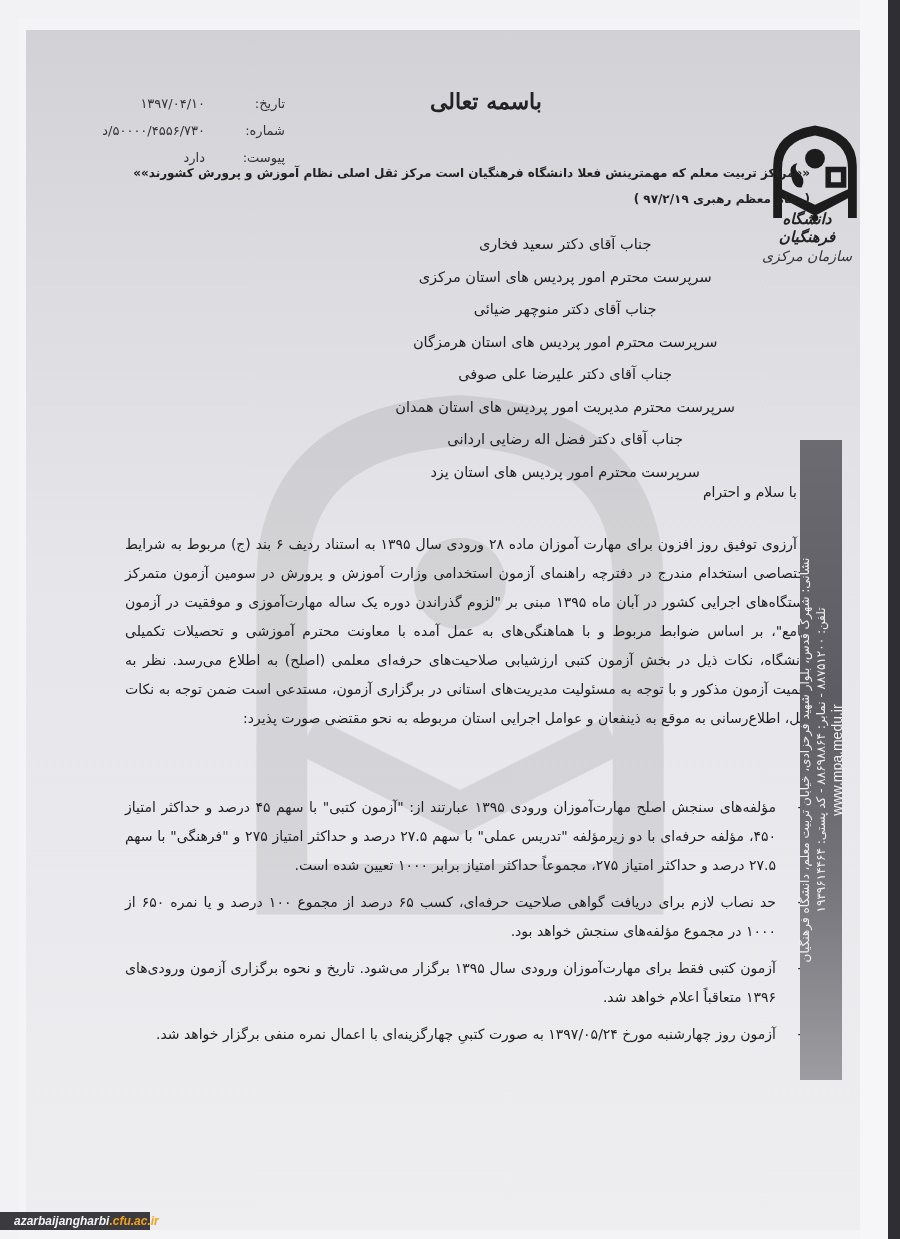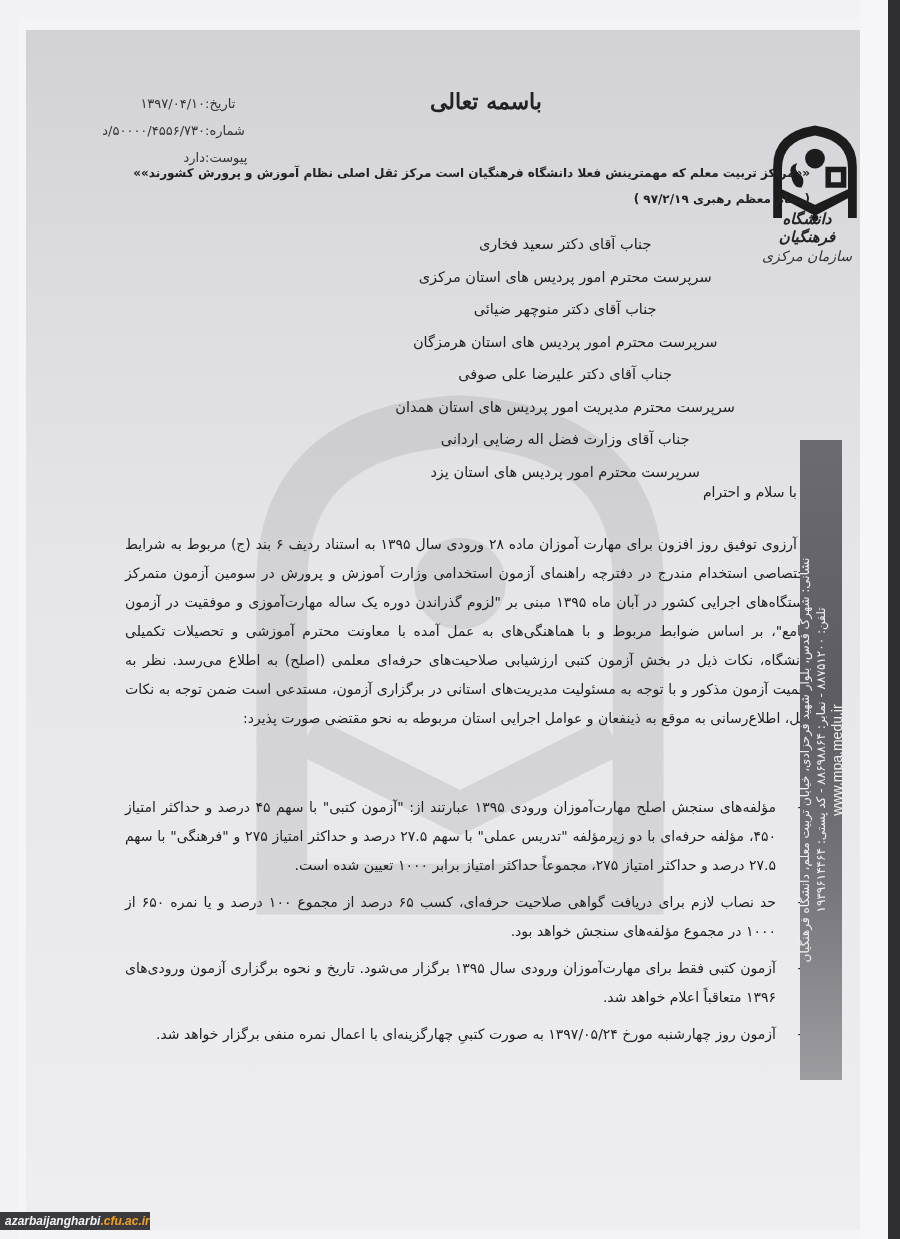--- a/index.html
+++ b/index.html
@@ -49,21 +49,21 @@
     white-space:nowrap; color:#f1f1f1; font-size:12px; direction:rtl;
     line-height:16px; text-align:center;
   }
   .sidebar-text .url { direction:ltr; font-family:"Liberation Sans", sans-serif; font-size:14px; }
 
   .bismillah {
     position:absolute; left:430px; top:88px; font-size:22px; 
     font-family:"DejaVu Serif", serif; font-weight:bold; color:#222; direction:rtl;
   }
   .meta { position:absolute; top:90px; direction:rtl; font-size:13px; color:#333; line-height:27px; }
-  .meta-labels { left:205px; width:80px; text-align:left; }
+  .meta-labels { left:205px; width:80px; text-align:right; }
   .meta-values { left:100px; width:105px; }
 
   .quote {
     position:absolute; left:130px; top:160px; width:680px; text-align:right;
     direction:rtl; font-size:12px; font-weight:bold; color:#222; line-height:26px;
   }
 
   .recipients {
     position:absolute; right:165px; top:228px; direction:rtl; text-align:center;
     font-size:14.5px; font-weight:normal; color:#1e1e1e; line-height:32.5px;
@@ -78,21 +78,21 @@
   .points {
     position:absolute; left:125px; top:793px; width:685px; direction:rtl;
     font-size:14px; color:#1e1e1e; line-height:29px; margin:0; padding:0; list-style:none;
   }
   .points li { position:relative; padding-right:34px; text-align:justify; text-align-last:right; margin-bottom:8px; }
   .points li .num { position:absolute; right:0; top:0; }
 
   .footer-badge {
     position:absolute; left:0; top:1212px; width:150px; height:18px;
     background:#3b3b3f; font-family:"Liberation Sans", sans-serif;
-    font-size:12px; font-weight:bold; font-style:italic; line-height:18px; padding-left:5px;
+    font-size:12px; font-weight:bold; font-style:italic; line-height:18px; padding-left:14px;
     box-sizing:border-box; white-space:nowrap;
   }
   .footer-badge .sub { color:#f4f4f4; }
   .footer-badge .dom { color:#f2a21a; }
 </style>
 </head>
 <body>
 
 <div class="scan-page"></div>
 <div class="gray-band"></div>
@@ -136,21 +136,21 @@
   <div>(مقام معظم رهبری ۹۷/۲/۱۹ )</div>
 </div>
 
 <div class="recipients">
   <div>جناب آقای دکتر سعید فخاری</div>
   <div>سرپرست محترم امور پردیس های استان مرکزی</div>
   <div>جناب آقای دکتر منوچهر ضیائی</div>
   <div>سرپرست محترم امور پردیس های استان هرمزگان</div>
   <div>جناب آقای دکتر علیرضا علی صوفی</div>
   <div>سرپرست محترم مدیریت امور پردیس های استان همدان</div>
-  <div>جناب آقای وزارت فضل اله رضایی اردانی</div>
+  <div>جناب آقای دکتر فضل اله رضایی اردانی</div>
   <div>سرپرست محترم امور پردیس های استان یزد</div>
 </div>
 
 <div class="greeting">با سلام و احترام</div>
 
 <div class="body-text">با آرزوی توفیق روز افزون برای مهارت آموزان ماده ۲۸ ورودی سال ۱۳۹۵ به استناد ردیف ۶ بند (ج) مربوط به شرایط اختصاصی استخدام مندرج در دفترچه راهنمای آزمون استخدامی وزارت آموزش و پرورش در سومین آزمون متمرکز دستگاه‌های اجرایی کشور در آبان ماه ۱۳۹۵ مبنی بر "لزوم گذراندن دوره یک ساله مهارت‌آموزی و موفقیت در آزمون جامع"، بر اساس ضوابط مربوط و با هماهنگی‌های به عمل آمده با معاونت محترم آموزشی و تحصیلات تکمیلی دانشگاه، نکات ذیل در بخش آزمون کتبی ارزشیابی صلاحیت‌های حرفه‌ای معلمی (اصلح) به اطلاع می‌رسد. نظر به اهمیت آزمون مذکور و با توجه به مسئولیت مدیریت‌های استانی در برگزاری آزمون، مستدعی است ضمن توجه به نکات ذیل، اطلاع‌رسانی به موقع به ذینفعان و عوامل اجرایی استان مربوطه به نحو مقتضی صورت پذیرد:</div>
 
 <ul class="points">
   <li><span class="num">۱-</span><span>مؤلفه‌های سنجش اصلح مهارت‌آموزان ورودی ۱۳۹۵ عبارتند از: "آزمون کتبی" با سهم ۴۵ درصد و حداکثر امتیاز ۴۵۰، مؤلفه حرفه‌ای با دو زیرمؤلفه "تدریس عملی" با سهم ۲۷.۵ درصد و حداکثر امتیاز ۲۷۵ و "فرهنگی" با سهم ۲۷.۵ درصد و حداکثر امتیاز ۲۷۵، مجموعاً حداکثر امتیاز برابر ۱۰۰۰ تعیین شده است.</span></li>
   <li><span class="num">۲-</span><span>حد نصاب لازم برای دریافت گواهی صلاحیت حرفه‌ای، کسب ۶۵ درصد از مجموع ۱۰۰ درصد و یا نمره ۶۵۰ از ۱۰۰۰ در مجموع مؤلفه‌های سنجش خواهد بود.</span></li>

